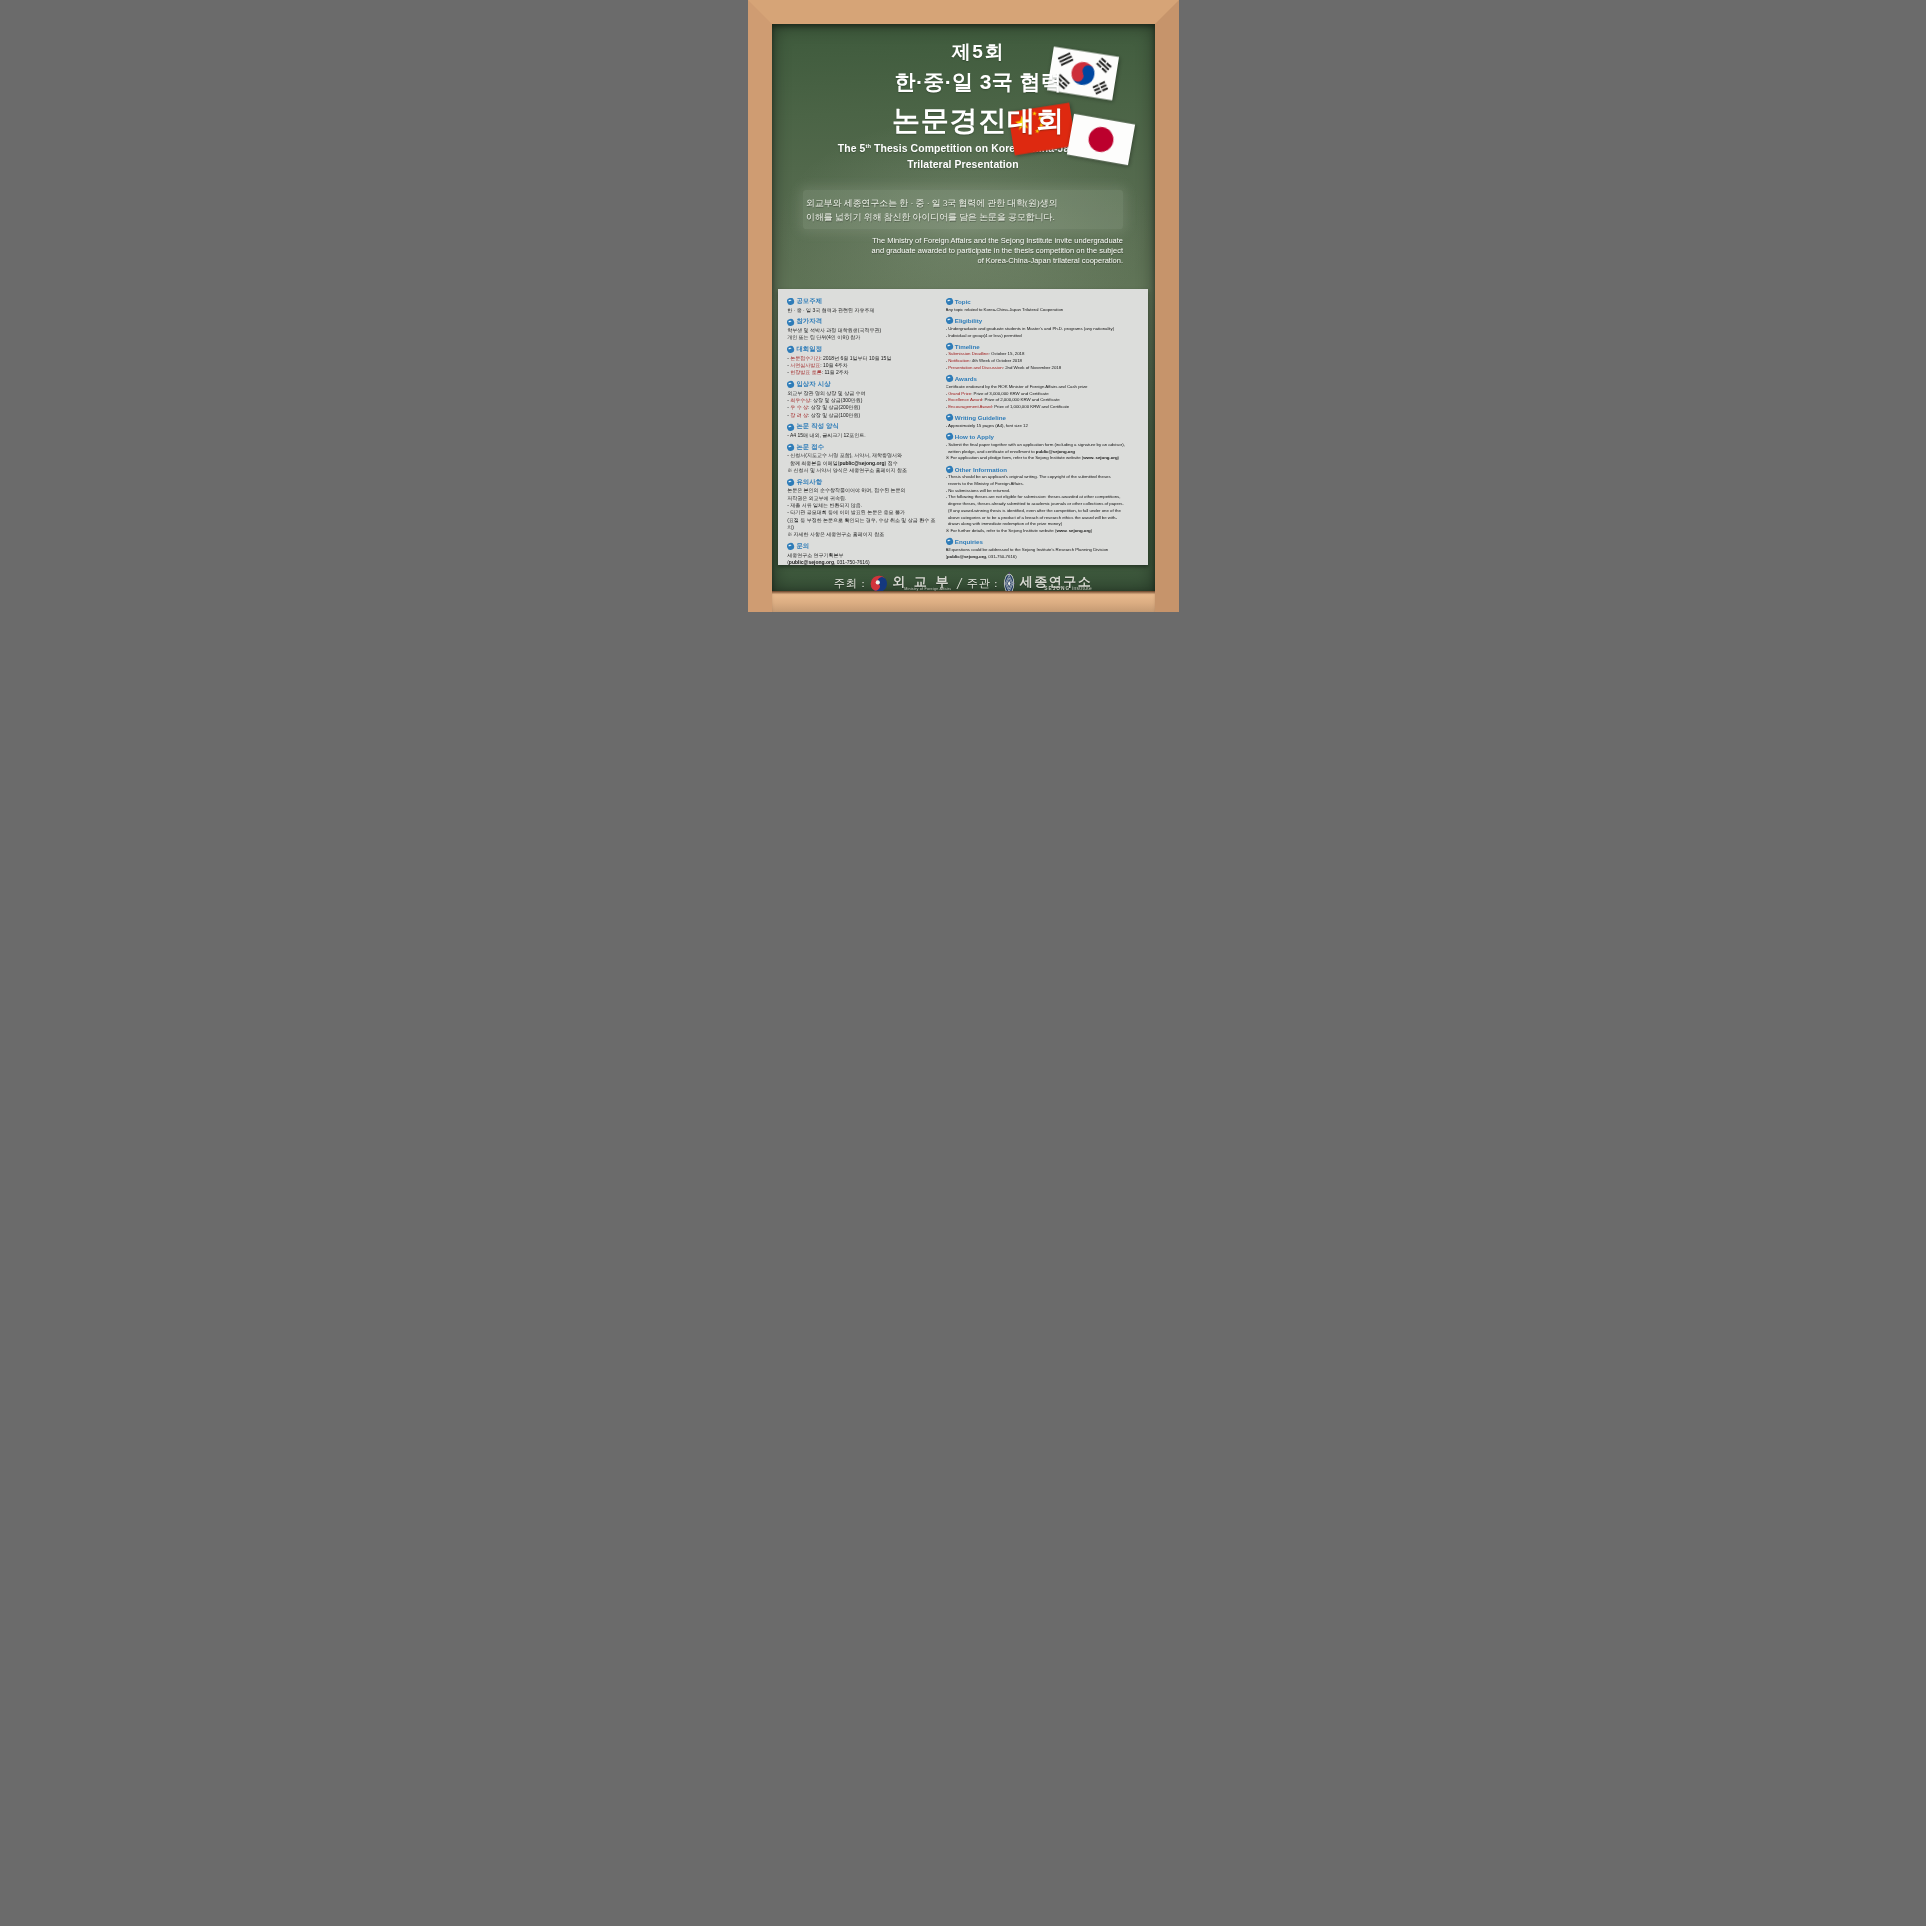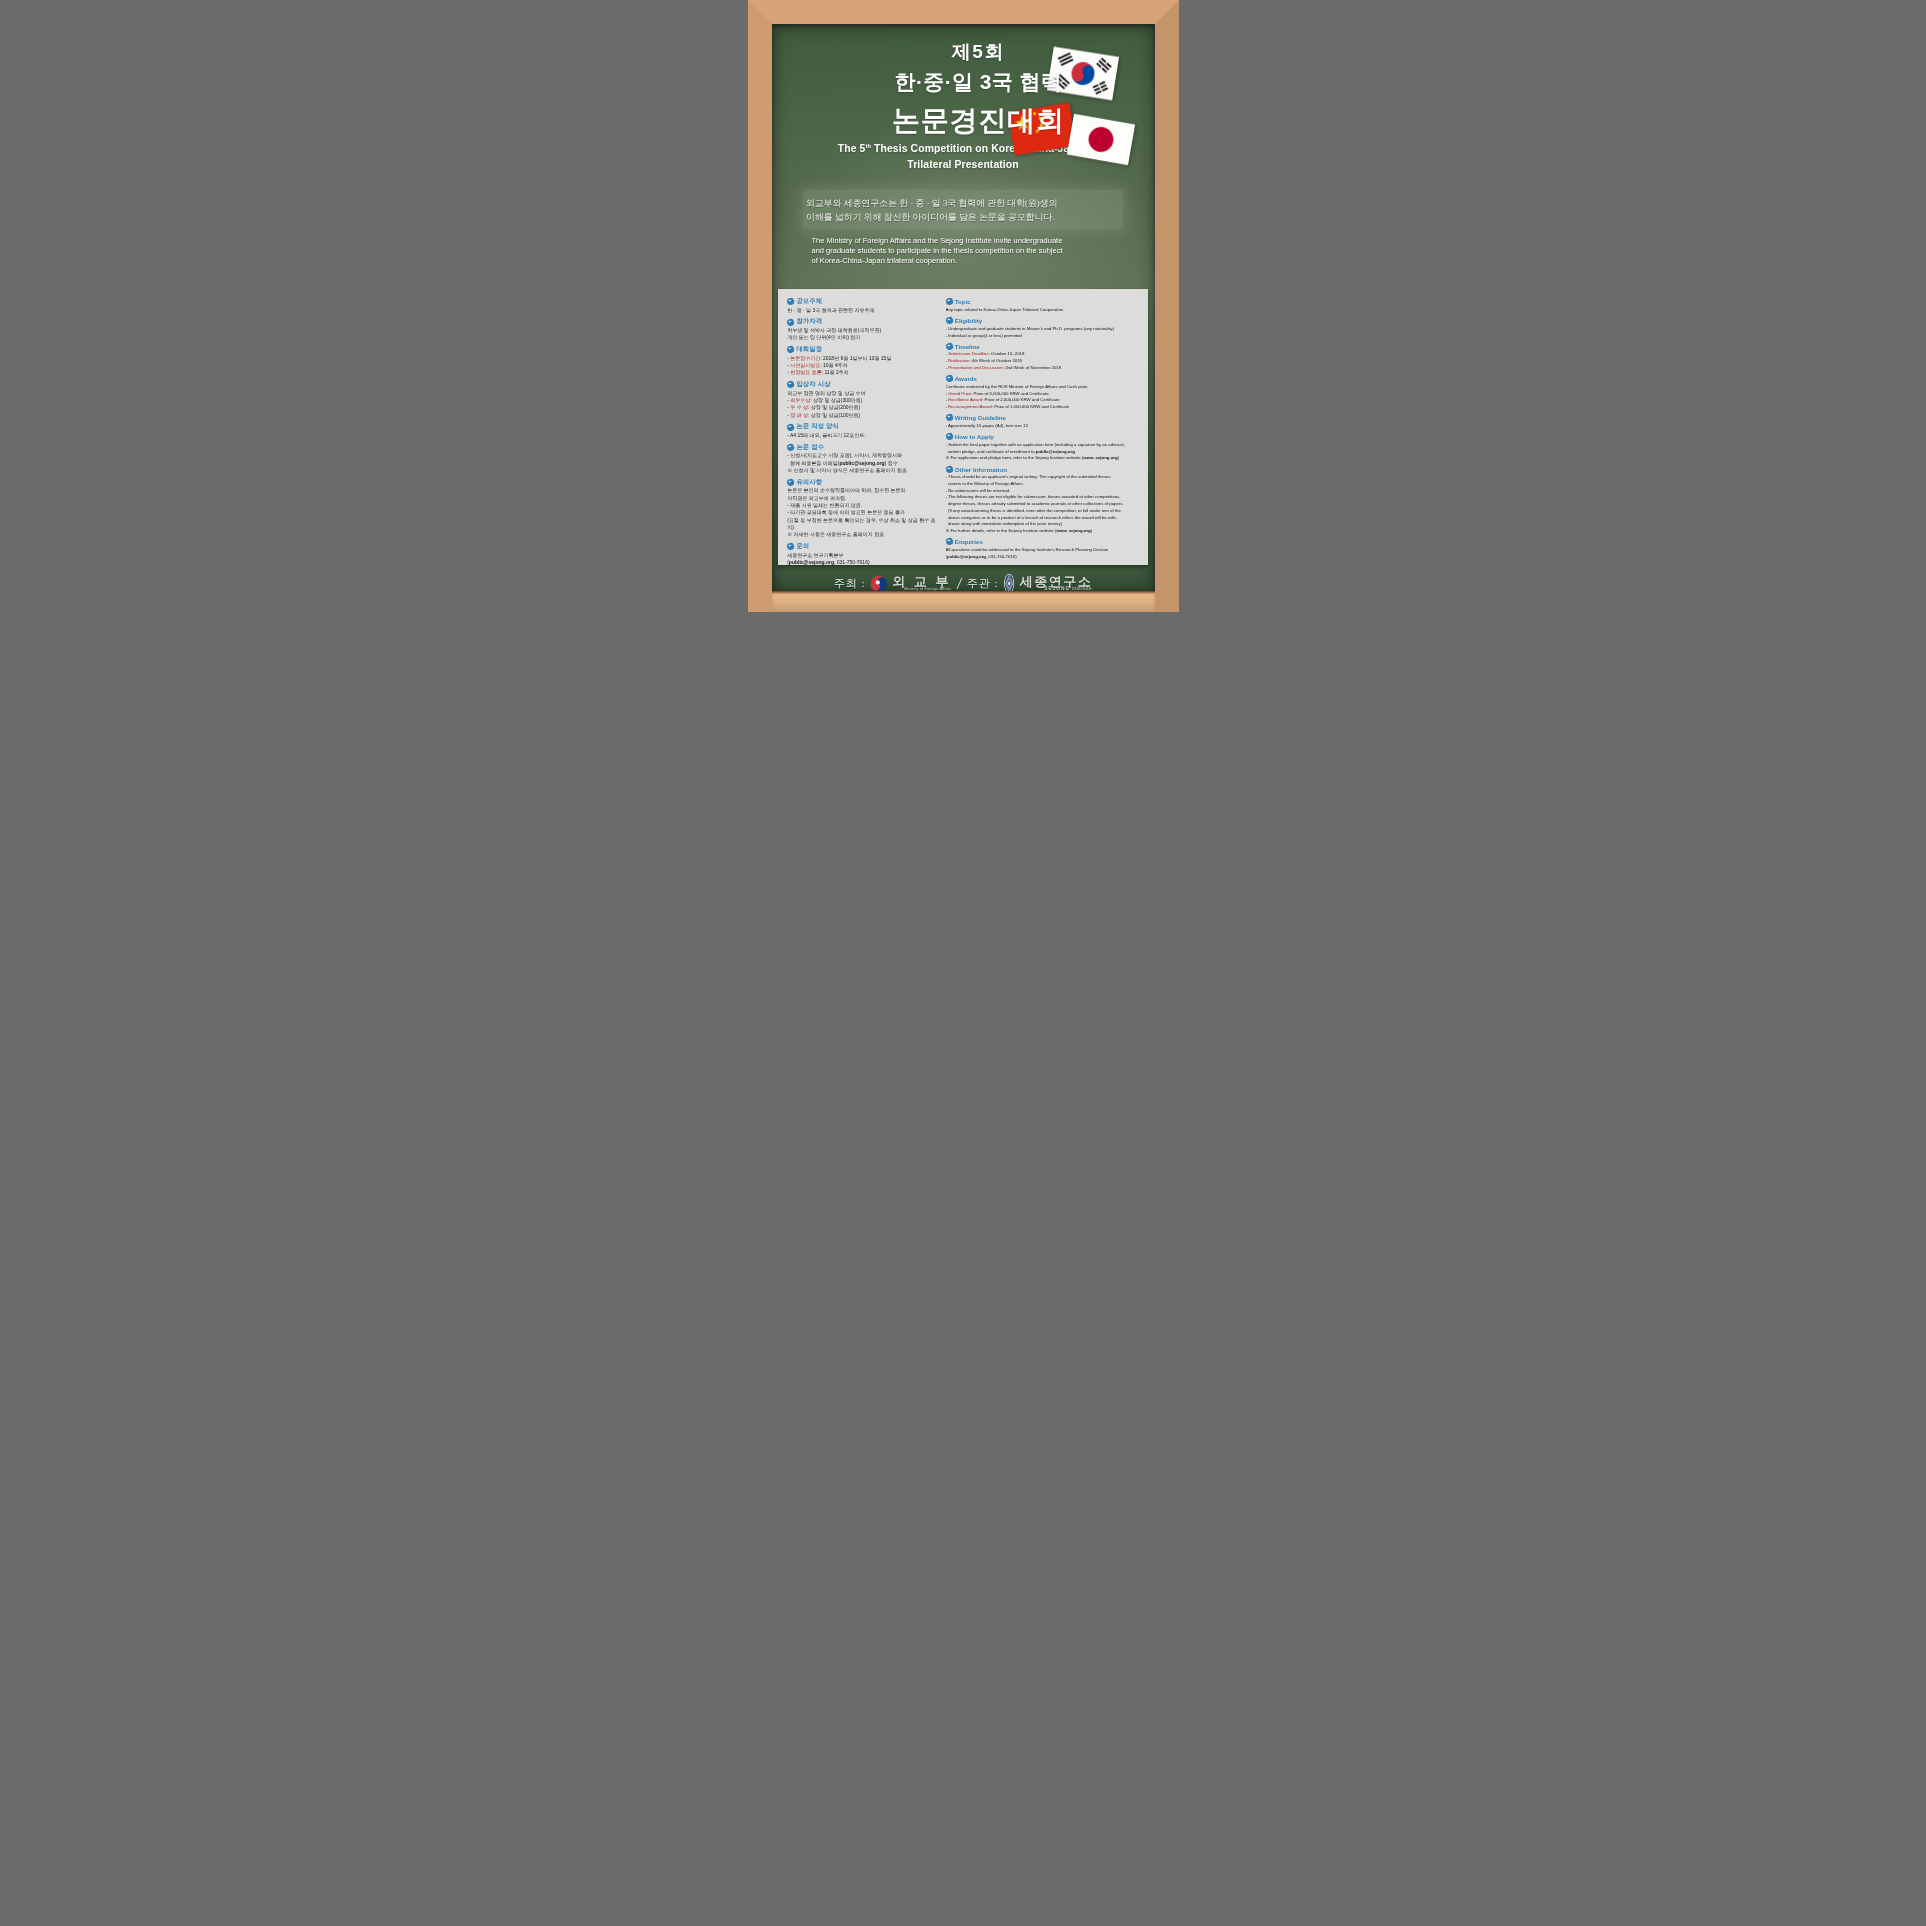--- a/index.html
+++ b/index.html
@@ -40,21 +40,21 @@
   .title-en div{font-size:10.4px;line-height:15.4px;letter-spacing:0.1px;}
   .title-en sup{font-size:.55em;vertical-align:super;}
   
   .intro{width:320px;margin:17.7px auto 0 auto;}
   .intro-box{box-sizing:border-box;width:100%;padding:5.8px 3.1px 5px 3.1px;border-radius:3.1px;
              background:rgba(214,224,208,.16);
              box-shadow:0 0 10.8px 3.9px rgba(214,224,208,.13);
              text-align:left;color:#f3f6ee;font-family:"Liberation Serif",serif;
              font-size:8.9px;line-height:14.3px;text-shadow:0.4px 0.8px 0.8px rgba(0,0,0,.4);}
   .intro-en{margin:7px 0 0 8.5px;color:#fdfdfa;font-size:7.5px;line-height:9.6px;
-            text-shadow:0.4px 0.8px 0.8px rgba(0,0,0,.35);}
+            text-shadow:0.4px 0.8px 0.8px rgba(0,0,0,.35);text-align:right;}
   
   .panel{box-sizing:border-box;width:370px;height:276px;margin:24px auto 0 auto;
          background:#dcdddb;box-shadow:0 1.5px 3.9px rgba(0,0,0,.4);
          padding:8.5px 8.5px 0 9.2px;display:flex;gap:5.4px;overflow:hidden;}
   .col{overflow:hidden;}
   .col-left{width:153px;}
   .col-right{flex:1;}
   .section{margin-bottom:3.9px;}
   .col-right .section{margin-bottom:3.1px;}
   .sec-head{display:flex;align-items:center;gap:2.7px;margin-bottom:1.5px;height:7.7px;}
@@ -159,21 +159,21 @@
       <div>Trilateral Presentation</div>
     </div>
 
     <div class="intro">
       <div class="intro-box">
         <div>외교부와 세종연구소는 한 · 중 · 일 3국 협력에 관한 대학(원)생의</div>
         <div>이해를 넓히기 위해 참신한 아이디어를 담은 논문을 공모합니다.</div>
       </div>
       <div class="intro-en">
         <div>The Ministry of Foreign Affairs and the Sejong Institute invite undergraduate</div>
-        <div>and graduate students to participate in the thesis competition on the subject</div>
+        <div>and graduate awarded to participate in the thesis competition on the subject</div>
         <div>of Korea-China-Japan trilateral cooperation.</div>
       </div>
     </div>
 
     <div class="panel">
       <div class="col col-left" id="col-left">
           <div class="section">
             <div class="sec-head">
               <span class="nib">✒</span>
               <span class="sec-title">공모주제</span>

